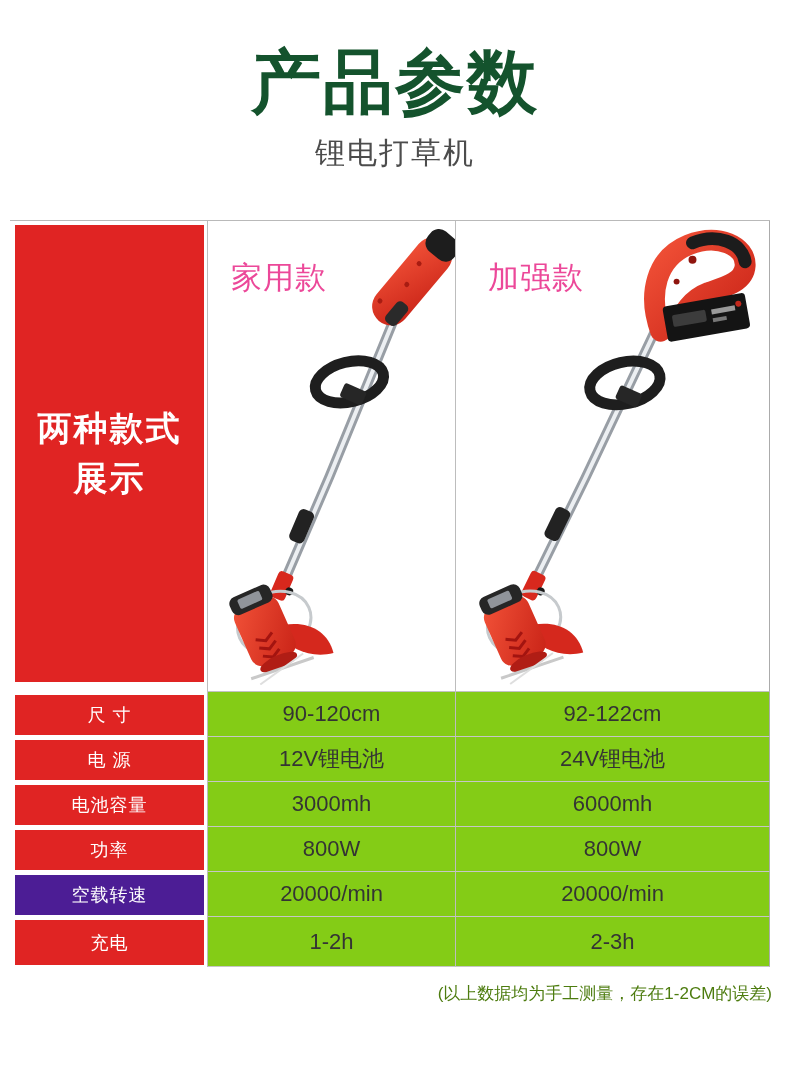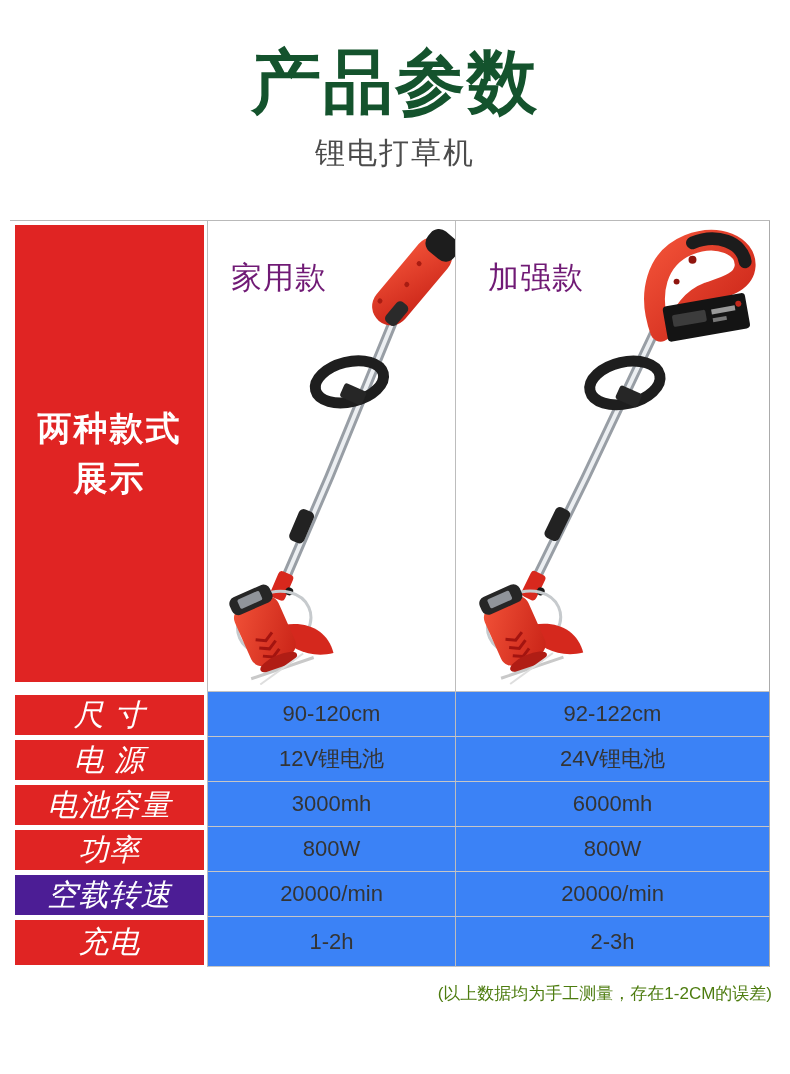--- a/index.html
+++ b/index.html
@@ -26,35 +26,35 @@
     box-sizing:content-box;
   }
   .cell{box-sizing:border-box;}
   .label-cell{display:flex;}
   .red-pill{
     flex:1;display:flex;align-items:center;justify-content:center;
     margin:3px 3px 2px 5px;color:#ffffff;
   }
   .side-cell .red-pill{margin:4px 3px 10px 5px;flex-direction:column;}
   .side-line{font-size:34px;font-weight:700;letter-spacing:2px;line-height:1.45;}
-  .spec-label{font-size:30px;letter-spacing:1px;font-style:italic;}
+  .spec-label{font-size:18px;letter-spacing:1px;}
   .img-cell{
     position:relative;background:#fff;
     border-bottom:1px solid #c2c2c2;
   }
   .col2{border-left:1px solid #bdbdbd;}
   .col3{border-left:1px solid #bdbdbd;border-right:1px solid #ababab;}
   .model-name{
     position:absolute;z-index:3;top:36px;left:23px;
-    font-size:31px;font-weight:500;color:#701a75;letter-spacing:1px;
+    font-size:31px;font-weight:500;color:#ec4899;letter-spacing:1px;
   }
   .img-cell svg{position:absolute;inset:0;width:100%;height:100%;}
   .val-cell{
     display:flex;align-items:center;justify-content:center;
-    font-size:22px;color:#343434;background:#3b82f6;
+    font-size:22px;color:#343434;background:#84cc16;
     border-bottom:1px solid #c6c6c6;
   }
   
   .footnote{
     margin:15px 18px 0 0;text-align:right;
     font-size:17px;color:#4d7c0f;
   }
 </style>
 </head>
 <body>

